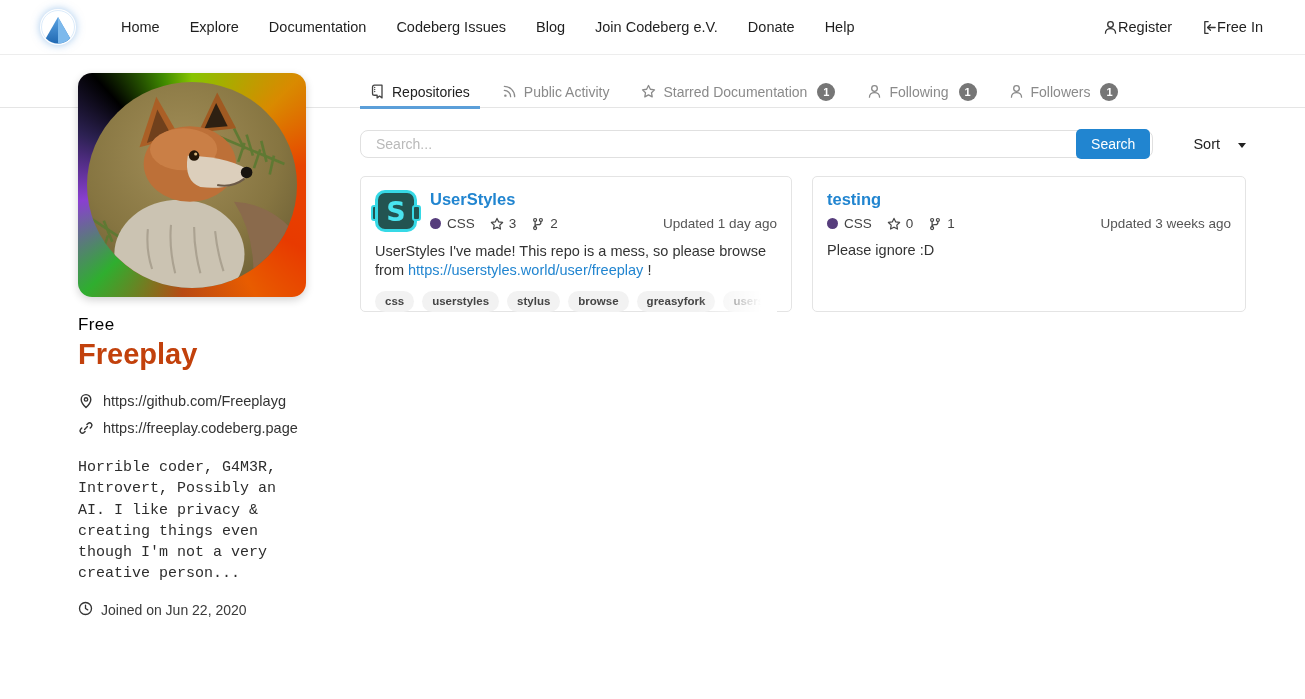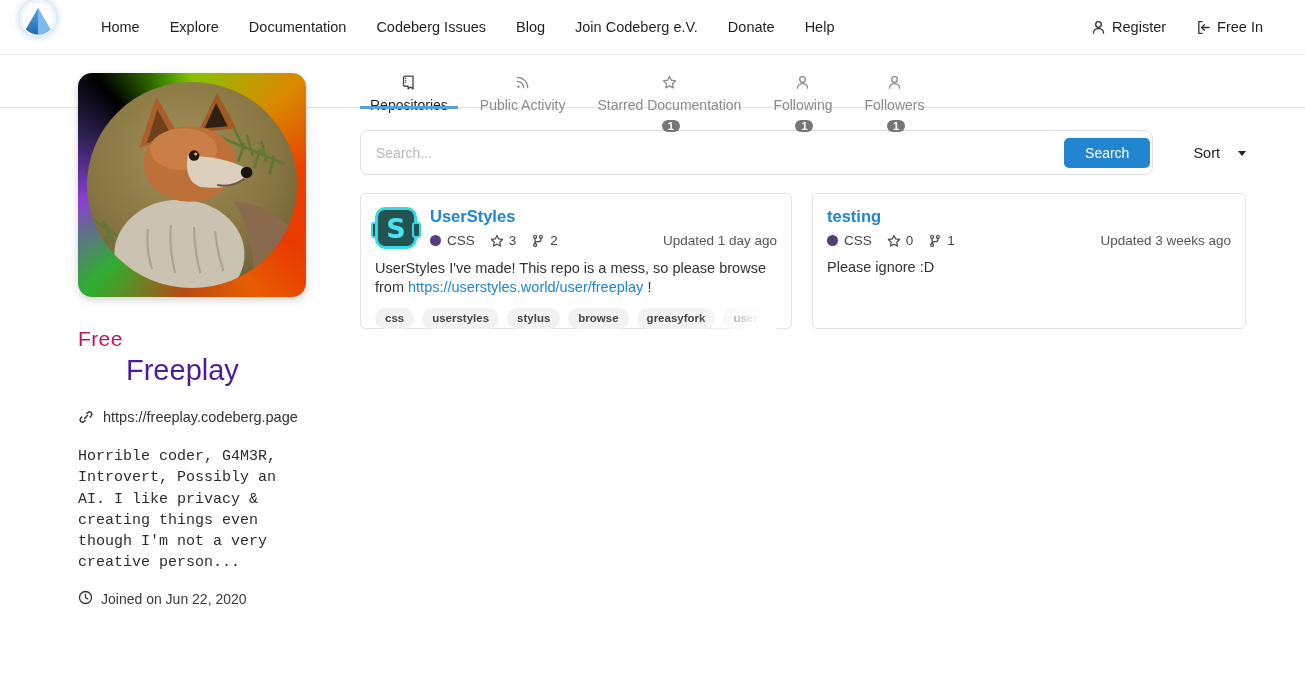--- a/index.html
+++ b/index.html
@@ -1,66 +1,66 @@
 <!DOCTYPE html>
 <html><head>
 <meta charset="utf-8">
 <style>
   * { margin:0; padding:0; box-sizing:border-box; }
   body { font-family:"Liberation Sans", sans-serif; background:#fff; color:#212121; }
   #page { position:relative; width:1305px; height:699px; background:#fff; overflow:hidden; }
 
   
-  header { position:absolute; top:0; left:0; right:0; height:55px; display:flex; 
-           padding:0 42px 0 20px; border-bottom:1px solid #ededed; background:#fff; z-index:5; }
+  header { position:absolute; top:0; left:0; right:0; height:55px; display:flex; align-items:center;
+           padding:0 42px 0 40px; border-bottom:1px solid #ededed; background:#fff; z-index:5; }
   .logo { width:36px; height:36px; border-radius:50%; box-shadow:0 0 9px rgba(90,155,220,.55); cursor:pointer; flex:none; }
   .logo svg { display:block; }
   nav.main-nav { display:flex; align-items:center; margin-left:30px; }
   .nav-item { font-size:14.5px; color:#1f1f1f; text-decoration:none; padding:0 15px; cursor:pointer; white-space:nowrap; }
   .header-right { margin-left:auto; display:flex; align-items:center; gap:30px; }
-  .hlink { display:flex; align-items:center; gap:6px; font-size:14.5px; color:#1f1f1f; text-decoration:none; cursor:pointer; }
+  .hlink { display:flex; align-items:center; font-size:14.5px; color:#1f1f1f; text-decoration:none; cursor:pointer; }
   .hlink svg { display:block; }
 
   
   .tabline { position:absolute; top:107px; left:0; width:1305px; height:1px; background:#e5e5e5; }
 
   
   .profile { position:absolute; left:78px; top:73px; width:232px; z-index:6; }
   .avatar-frame { width:228px; height:224px; border-radius:14px; position:relative;
      background:conic-gradient(from 0deg at 50% 50%,
        #86c400 0deg, #d98a00 45deg, #e84400 80deg, #e83a00 120deg, #e85c00 150deg,
        #b84a14 185deg, #2fae2f 225deg, #8a3fd1 262deg, #2c2152 295deg, #000000 318deg, #3f8a00 345deg, #86c400 360deg);
      box-shadow:0 3px 8px rgba(0,0,0,.18); }
   .avatar-photo { position:absolute; inset:9px; border-radius:50%; overflow:hidden; }
   .avatar-photo svg { display:block; width:100%; height:100%; }
-  .fullname { margin-top:30px; font-size:21px; color:#be185d; letter-spacing:.4px; }
-  .username { margin-top:3px; font-size:29px; font-weight:400; color:#4c1d95;margin-left:48px; }
+  .fullname { margin-top:18px; font-size:17px; color:#000000; letter-spacing:.4px; }
+  .username { margin-top:3px; font-size:29px; font-weight:700; color:#c2410c; }
   .profile-links { margin-top:22px; display:flex; flex-direction:column; gap:11px; }
   .plink { display:flex; align-items:center; gap:9px; font-size:14.5px; color:#333; }
   .plink svg { flex:none; display:block; }
   .bio { margin-top:21px; font-size:15px; line-height:1.42; color:#2d2d2d;font-family:Liberation Mono, monospace; }
   .joined { margin-top:16px; display:flex; align-items:center; gap:8px; font-size:14px; color:#3a3a3a; }
 
   
   .main-col { position:absolute; left:360px; top:75px; width:886px; }
 
   .tabs { display:flex; height:33px; }
   .tab { position:relative; display:flex; align-items:center; gap:7px; font-size:14px; color:#8a8a8a;
-         padding:0 10px; margin-right:12px; cursor:pointer; white-space:nowrap;flex-direction:column; }
+         padding:0 10px; margin-right:12px; cursor:pointer; white-space:nowrap; }
   .tab svg { display:block; }
   .tab.active { color:#222; }
   .tab.active::after { content:""; position:absolute; left:0; right:0; bottom:-1px; height:3px; background:#5b9fd9; }
   .badge { background:#767676; color:#fff; font-size:11px; font-weight:700; min-width:18px; height:18px;
            border-radius:9px; display:inline-flex; align-items:center; justify-content:center; padding:0 5px; margin-left:3px; }
 
   .search-row { margin-top:22px; display:flex; align-items:center; }
-  .search-group { width:796px; height:45px; border:1px solid #e0e0e0; border-radius:8px; display:flex; align-items:center; padding:2px; background:#fff; }
+  .search-group { width:796px; height:28px; border:1px solid #e0e0e0; border-radius:8px; display:flex; align-items:center; padding:2px; background:#fff; }
   .search-group input { flex:1; border:0; outline:0; padding:0 13px; font-size:14px; color:#333; font-family:inherit; background:transparent; }
   .search-group input::placeholder { color:#b9b9b9; }
-  .search-btn { height:30px; padding:0 21px; background:#2185d0; border:none; border-radius:5px; color:#fff;
+  .search-btn { height:30px; padding:0 15px; background:#2185d0; border:none; border-radius:5px; color:#fff;
                 font-size:14px; font-family:inherit; cursor:pointer; }
   .sort { margin-left:40px; display:flex; align-items:center; gap:18px; font-size:14.5px; color:#222; cursor:pointer; }
   .caret-down { width:0; height:0; border-left:4.5px solid transparent; border-right:4.5px solid transparent; border-top:5px solid #222; margin-top:2px; }
 
   .cards { margin-top:18px; display:flex; gap:20px; }
   .card { border:1px solid #e4e4e4; border-radius:5px; background:#fff; padding:13px 14px; height:136px; }
   .card.c1 { width:432px; } .card.c2 { width:434px; }
 
   .card-head { display:flex; gap:13px; }
   .repo-avatar { width:42px; height:42px; position:relative; flex:none; }
@@ -203,20 +203,29 @@
       </div>
     </div>
 
     <div class="fullname">Free</div>
     <h1 class="username">Freeplay</h1>
 
     <div class="profile-links">
       <div class="plink">
         <span>
           <svg width="16" height="16" viewBox="0 0 16 16" class="ico-stroke">
+              <path d="M8 14.6S3.2 9.8 3.2 6.4a4.8 4.8 0 019.6 0C12.8 9.8 8 14.6 8 14.6z"></path>
+              <circle cx="8" cy="6.4" r="1.7"></circle>
+            </svg>
+        </span>
+        <span>https://github.com/Freeplayg</span>
+      </div>
+      <div class="plink">
+        <span>
+          <svg width="16" height="16" viewBox="0 0 16 16" class="ico-stroke">
               <path d="M6.6 9.4l2.8-2.8"></path>
               <path d="M8.9 4.6l1.2-1.2a2.35 2.35 0 013.3 3.3L12.2 7.9"></path>
               <path d="M7.1 11.4l-1.2 1.2a2.35 2.35 0 01-3.3-3.3l1.2-1.2"></path>
             </svg>
         </span>
         <span>https://freeplay.codeberg.page</span>
       </div>
     </div>
 
     <p class="bio">Horrible coder, G4M3R, Introvert, Possibly an AI. I like privacy &amp; creating things even though I'm not a very creative person...</p>

